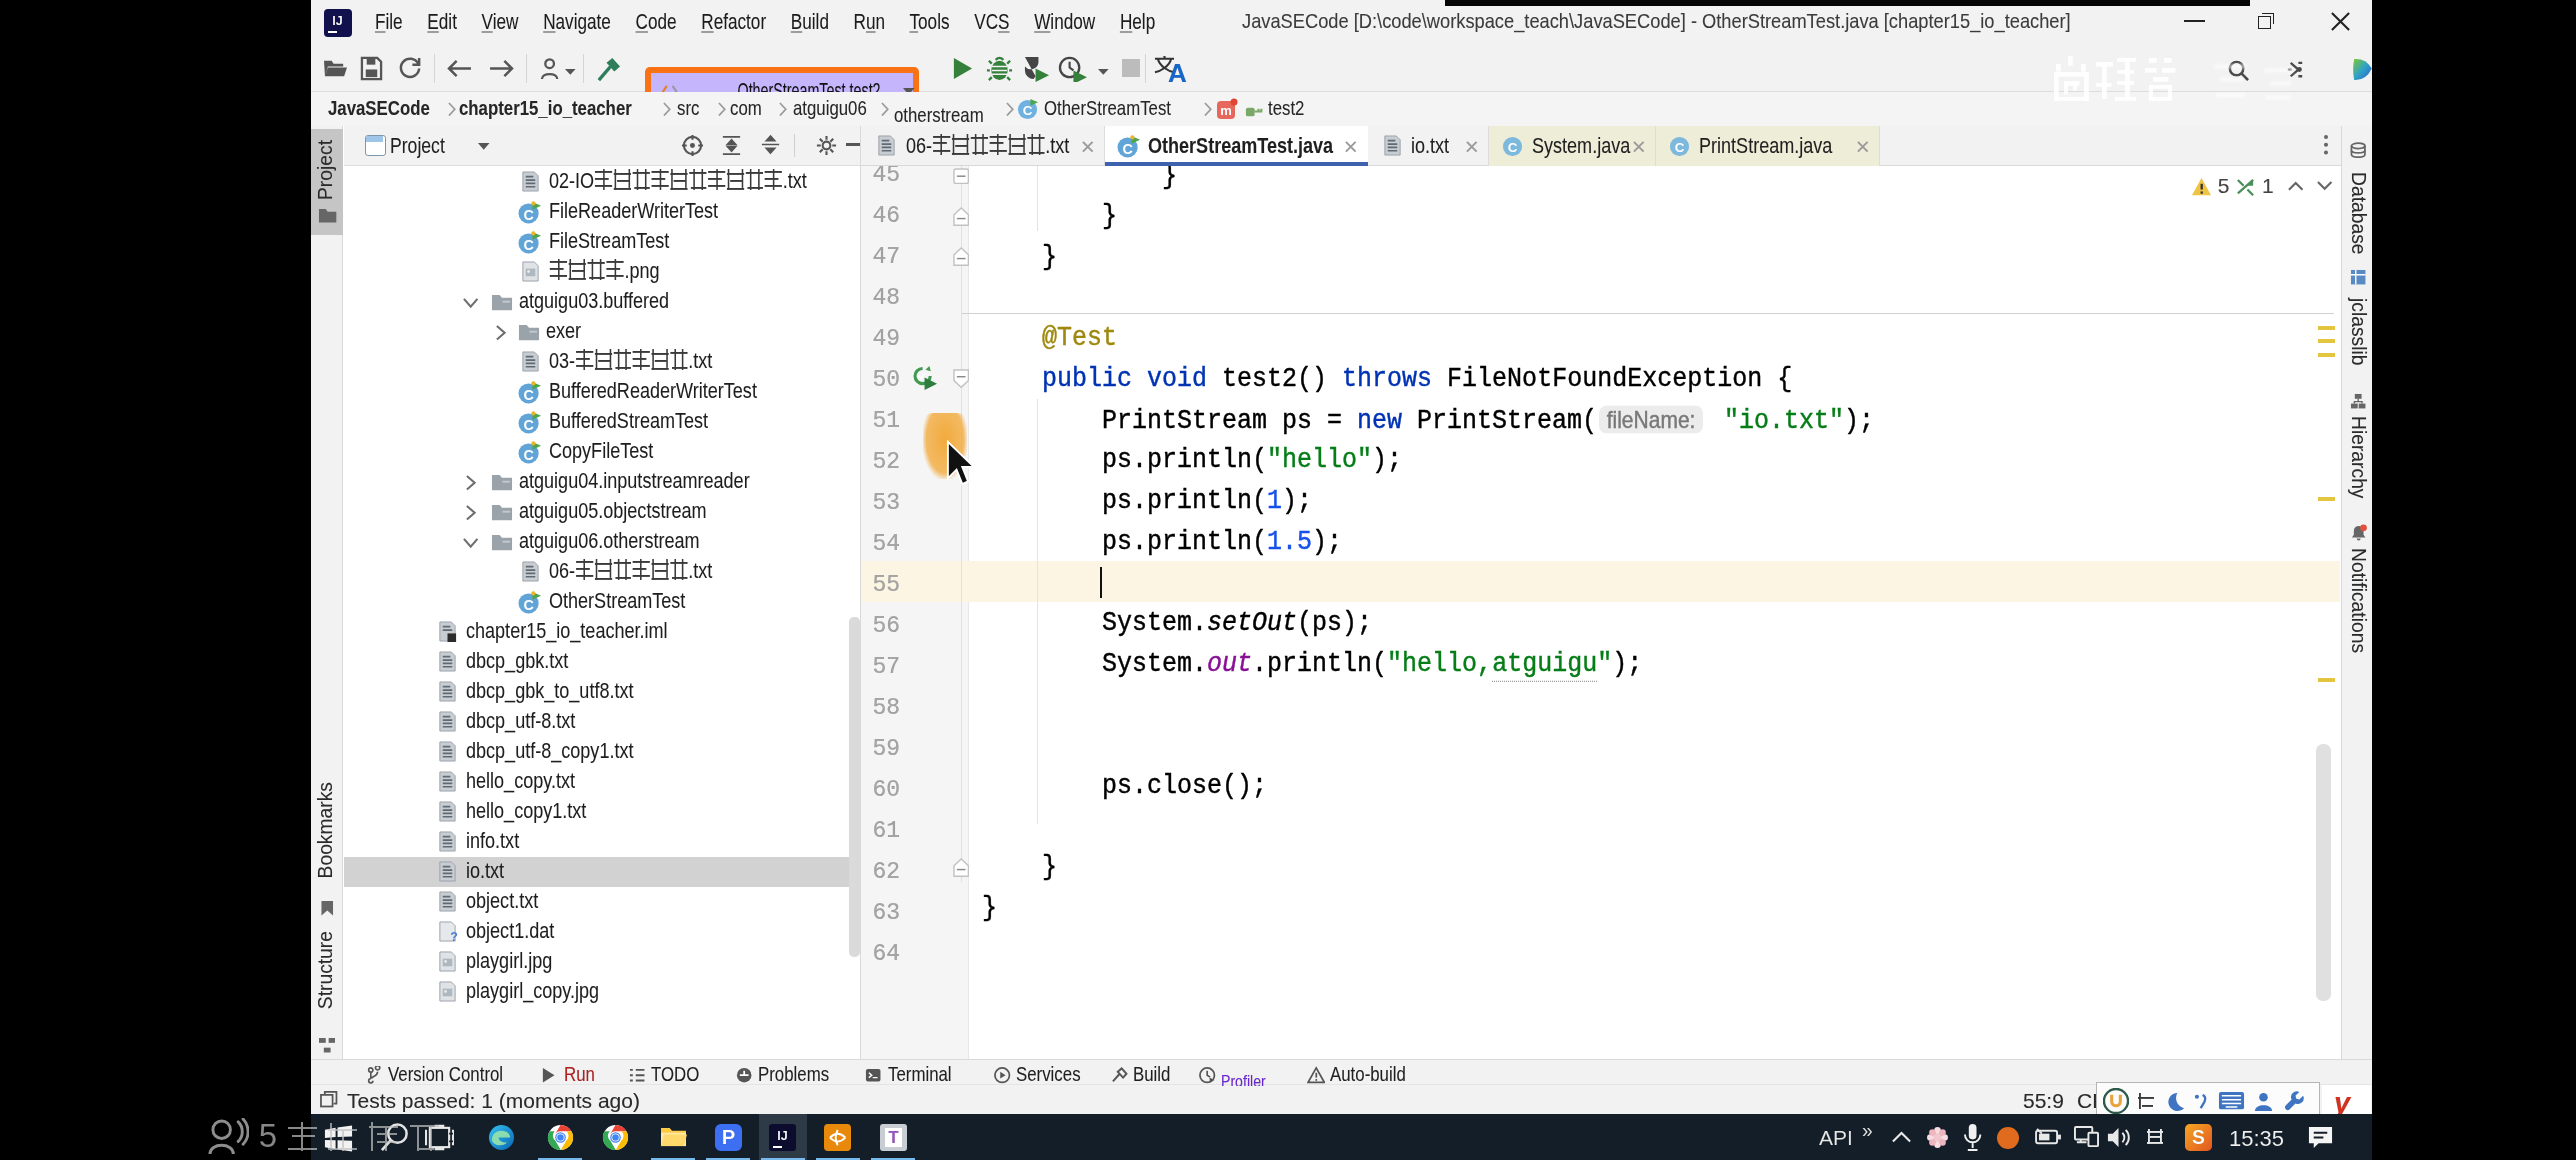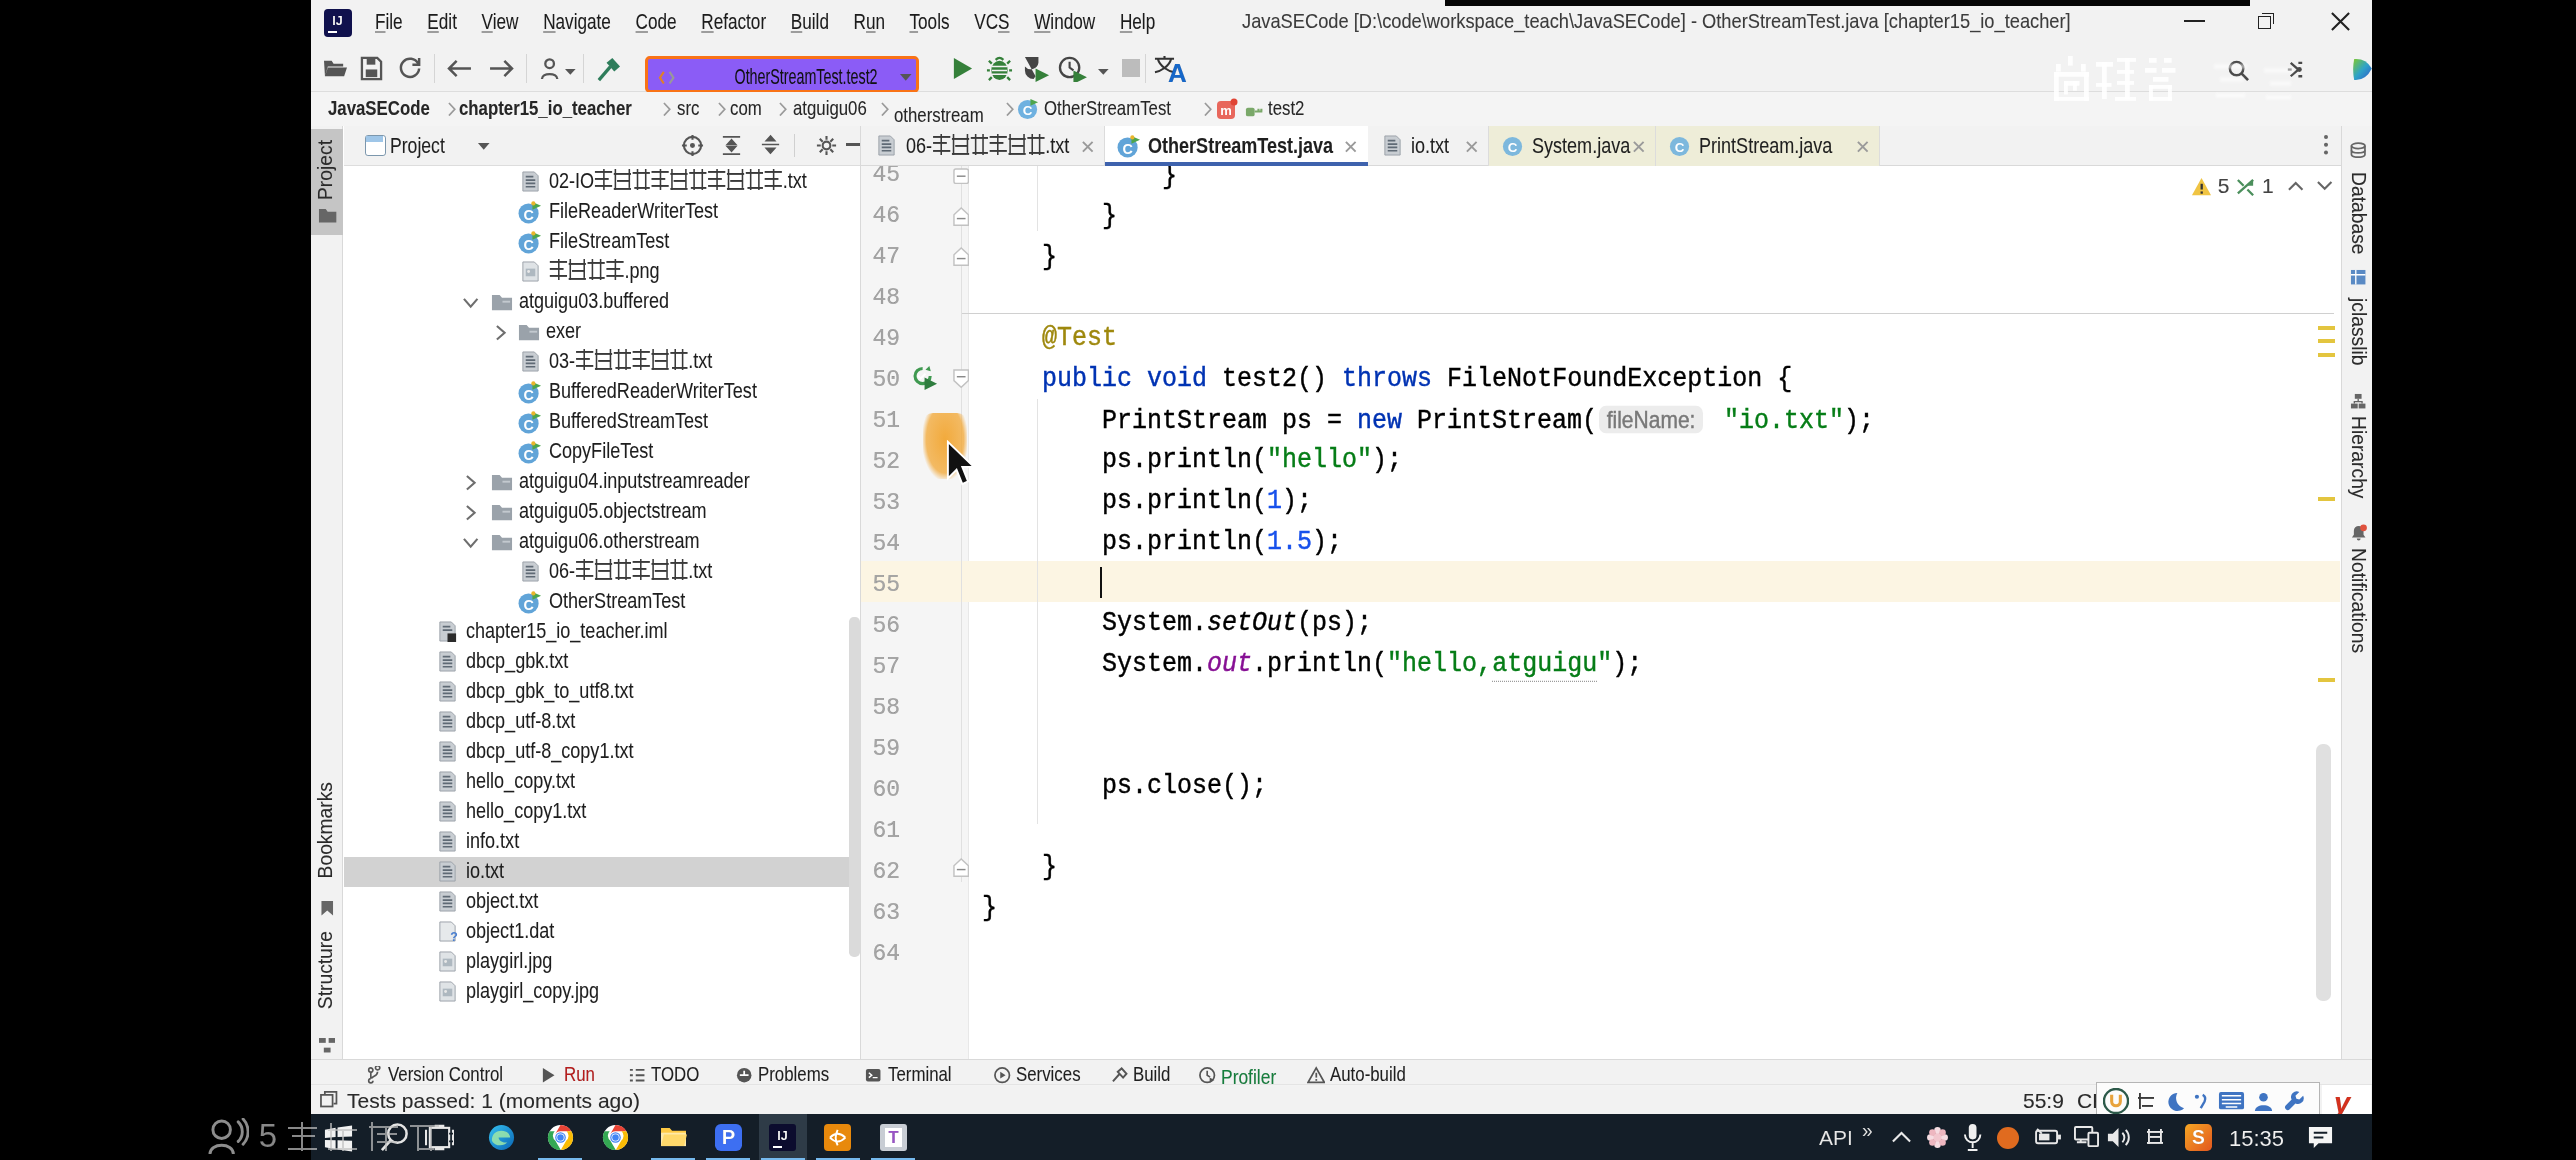--- a/index.html
+++ b/index.html
@@ -60,21 +60,21 @@
         <path d="M2 23 c0-7 16-7 16 0" fill="none" stroke="#555" stroke-width="2.4"></path>
       </svg>
 <svg class="abs" style="left:253px;top:24px" width="12.6" height="8.7" viewBox="0 0 13 9">
         <path d="M1 1 l5.5 6 L12 1 z" fill="#555"></path>
       </svg>
 <div class="abs" style="left:272px;top:9.7px;width:1px;height:29px;background:#d5d5d5"></div>
 <svg class="abs" style="left:284px;top:11.6px" width="26" height="26" viewBox="0 0 27 27">
         <path d="M4 25 L16 11" stroke="#2e7d5b" stroke-width="3.4" fill="none"></path>
         <path d="M12 7 l6 -5 l8 9 l-6 5 z" fill="#2e7d5b"></path>
       </svg>
-<div class="abs" style="left:334px;top:12px;width:274px;height:37px;background:#8b5cf6;border:3px solid #f97316;border-radius:4.8px">
+<div class="abs" style="left:334px;top:23px;width:274px;height:37px;background:#c4b5fd;border:6px solid #f97316;border-radius:4.8px">
  <svg class="abs" style="left:9.7px;top:9.7px" width="17.4" height="17.4" viewBox="0 0 18 18">
           <path d="M6 3 L2 9 l4 6" fill="none" stroke="#e08027" stroke-width="2.2"></path>
           <path d="M12 3 l4 6 l-4 6" fill="none" stroke="#999" stroke-width="2.2"></path>
         </svg>
  <div class="abs" style="left:48px;top:4.8px;width:213px;font-size:22px;color:#111;text-align:center"><span class="sx" style="transform-origin:50% 50%;transform:scaleX(.65)">OtherStreamTest.test2</span></div>
  <svg class="abs" style="left:251px;top:13.5px" width="13.5" height="9.7" viewBox="0 0 14 10">
           <path d="M1 1 l6 7 l6 -7 z" fill="#555"></path>
         </svg>
 </div>
 <svg class="abs" style="left:640px;top:11.6px" width="23" height="25" viewBox="0 0 24 26">
@@ -642,21 +642,21 @@
       <div class="abs" style="left:705px;top:2.9px;font-size:20.3px;color:#1f1f1f"><span class="sx" style="transform:scaleX(.83)">Services</span></div>
 <svg class="abs" style="left:800px;top:5.8px" width="18.4" height="18.4" viewBox="0 0 19 19">
         <path d="M2 16 L9 8 M7 6 l4 -3.5 l5 5.5 l-3.5 4 z" fill="none" stroke="#555" stroke-width="2"></path>
       </svg>
       <div class="abs" style="left:822px;top:2.9px;font-size:20.3px;color:#1f1f1f"><span class="sx" style="transform:scaleX(.83)">Build</span></div>
 <svg class="abs" style="left:887px;top:5.8px" width="18.4" height="18.4" viewBox="0 0 19 19">
         <circle cx="9.5" cy="9.5" r="7.5" fill="none" stroke="#555" stroke-width="1.8"></circle>
         <path d="M9.5 5 v4.5 l3 2" fill="none" stroke="#555" stroke-width="1.7"></path>
         <path d="M12 12 l5 2.5 l-5 2.5 z" fill="#555"></path>
       </svg>
-      <div class="abs" style="left:910px;top:5px;font-size:21px;color:#15803d"><span class="sx" style="transform:scaleX(.83)">Profiler</span></div>
+      <div class="abs" style="left:910px;top:12px;font-size:17px;color:#6d28d9"><span class="sx" style="transform:scaleX(.83)">Profiler</span></div>
 <svg class="abs" style="left:996px;top:5.8px" width="18.4" height="18.4" viewBox="0 0 19 19">
         <path d="M9.5 2 L18 17 H1 z" fill="none" stroke="#555" stroke-width="1.8"></path>
         <rect x="8.7" y="7" width="1.8" height="5" fill="#555"></rect>
         <rect x="8.7" y="13.5" width="1.8" height="1.8" fill="#555"></rect>
       </svg>
       <div class="abs" style="left:1019px;top:2.9px;font-size:20.3px;color:#1f1f1f"><span class="sx" style="transform:scaleX(.83)">Auto-build</span></div>
 </div>
 <div class="abs" style="left:0;top:1086px;width:2061px;height:28px;background:#f2f2f2">
  <svg class="abs" style="left:8.7px;top:4.8px" width="18.4" height="18.4" viewBox="0 0 19 19">
         <rect x="1" y="4" width="12" height="12" fill="none" stroke="#555" stroke-width="1.8"></rect>

